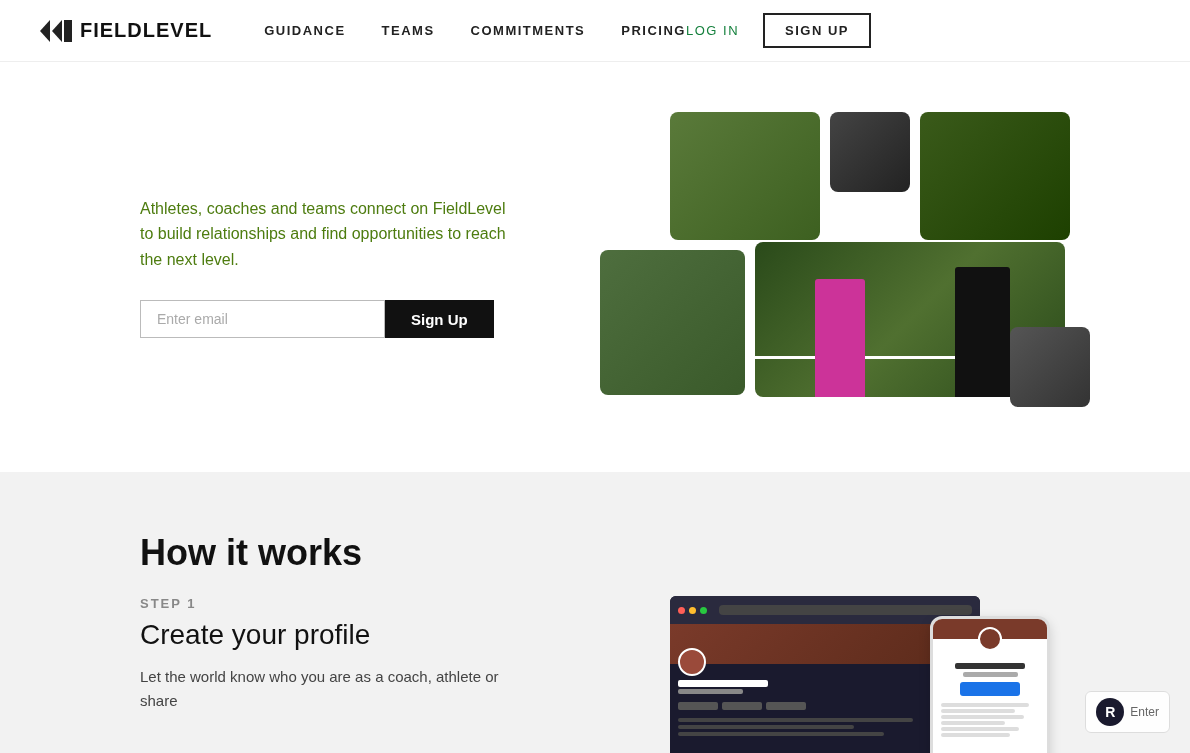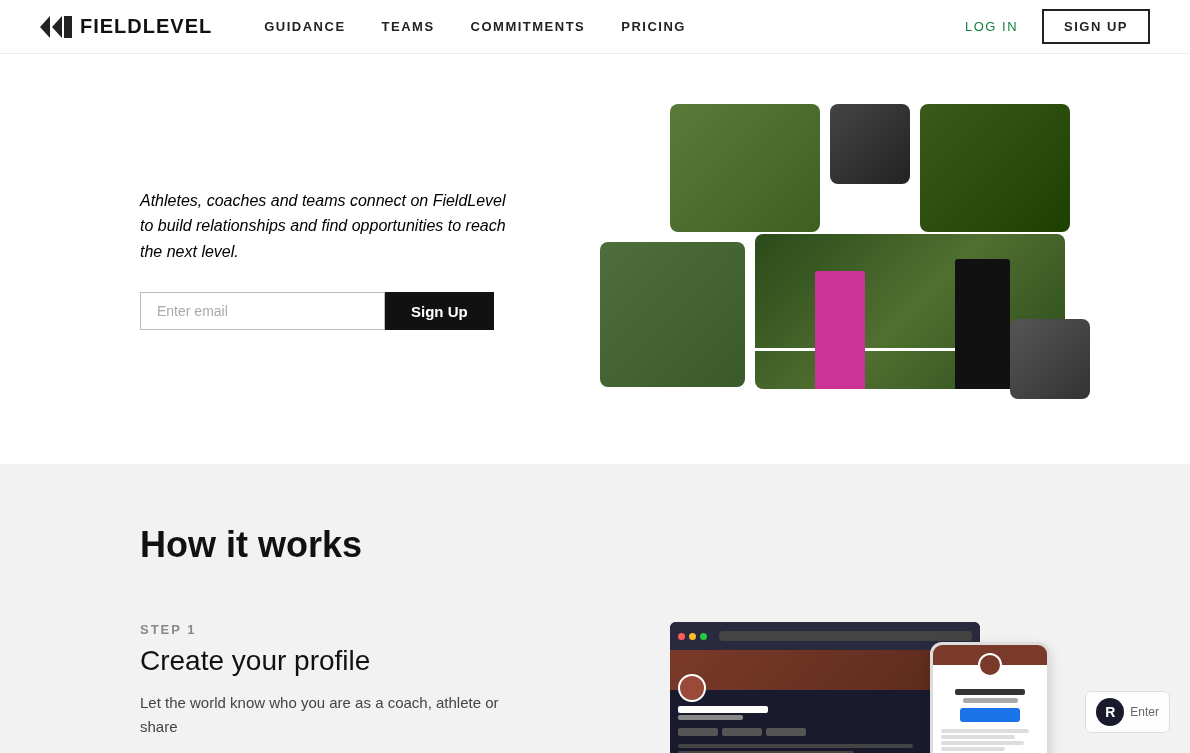--- a/index.html
+++ b/index.html
@@ -2,23 +2,23 @@
 <html><head>
   <meta charset="utf-8">
   <style>
     * { box-sizing: border-box; margin: 0; padding: 0; }
     body { font-family: -apple-system, BlinkMacSystemFont, 'Segoe UI', Arial, sans-serif; color: #222; background: #fff; }
 
     
     header {
       display: flex;
       align-items: center;
-      justify-content: space-between;
+      justify-content: flex-start;
       padding: 0 40px;
-      height: 54px;
+      height: 62px;
       border-bottom: 1px solid #eee;
       background: #fff;
       position: relative;
       z-index: 10;
     }
     .logo-area {
       display: flex;
       align-items: center;
       gap: 8px;
       text-decoration: none;
@@ -91,24 +91,23 @@
     .hero-title {
       font-size: 46px;
       font-weight: 900;
       line-height: 1.15;
       color: #111;
       margin-bottom: 22px;
     }
     .hero-desc {
       font-size: 16px;
       line-height: 1.6;
-      color: #000000;
+      color: #4d7c0f;
       margin-bottom: 28px;
       max-width: 380px;
-      font-style: italic;
     }
     .hero-form {
       display: flex;
       gap: 0;
     }
     .email-input {
       border: 1.5px solid #bbb;
       padding: 10px 16px;
       font-size: 14px;
       width: 245px;
@@ -144,21 +143,21 @@
     
     .how-section {
       background: #f2f2f2;
       padding: 60px 140px;
       min-height: 330px;
     }
     .how-title {
       font-size: 36px;
       font-weight: 900;
       color: #111;
-      margin-bottom: 56px;
+      margin-bottom: 22px;
     }
     .how-content {
       display: flex;
       align-items: flex-start;
       justify-content: space-between;
     }
     .how-text {
       max-width: 360px;
     }
     .step-label {

